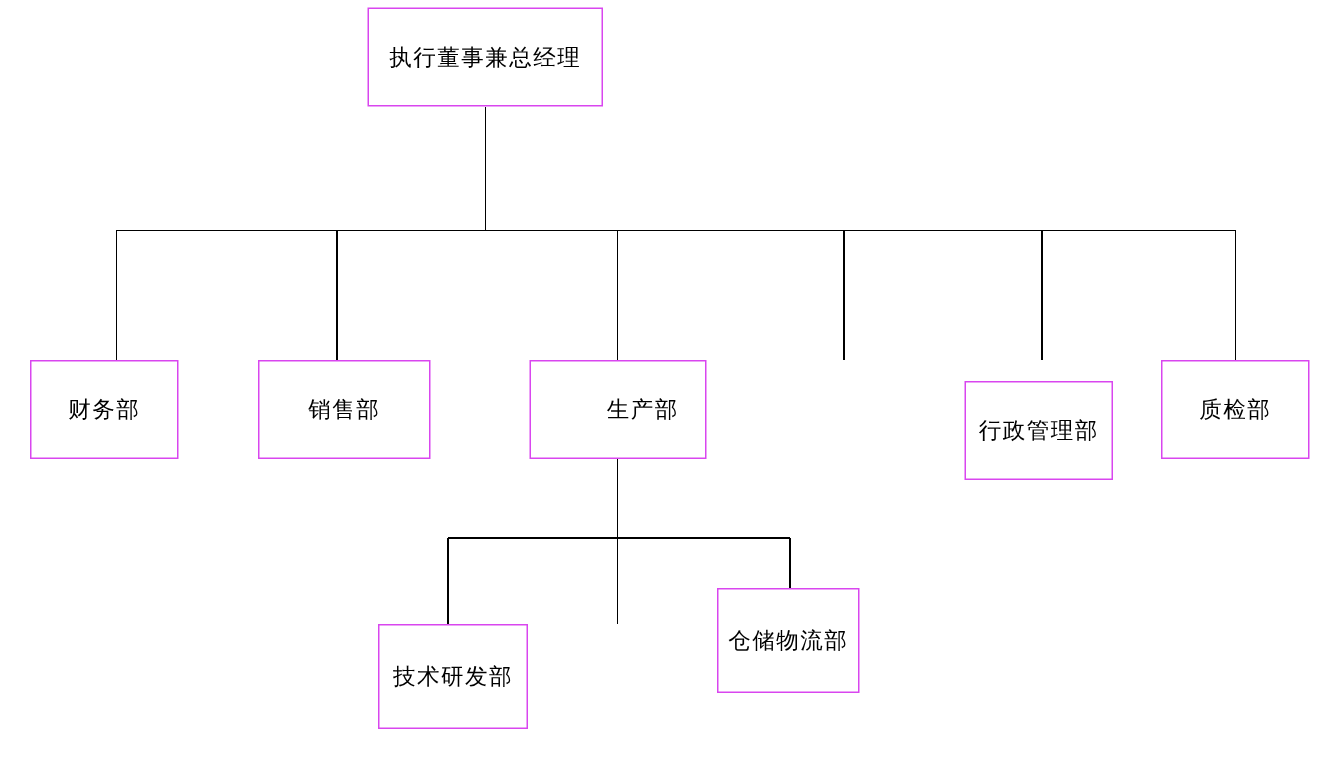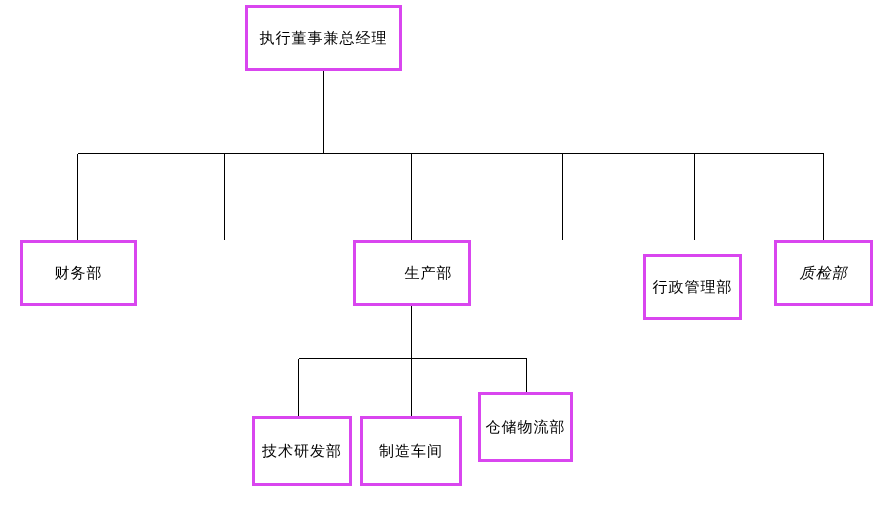--- a/index.html
+++ b/index.html
@@ -23,39 +23,39 @@
     height: 520px;
   }
   .connectors line {
     stroke: #000000;
     stroke-width: 1;
     shape-rendering: crispEdges;
   }
   .node {
     position: absolute;
     box-sizing: border-box;
-    border: 3px solid #d946ef;
+    border: 1px solid #d946ef;
     background: #ffffff;
     display: flex;
     align-items: center;
     justify-content: center;
     text-align: right;
     font-size: 15px;
     color: #000000;
     letter-spacing: 1px;
     white-space: nowrap;
   }
   
   .n-gm         { left: 245px; top: 5px;   width: 157px; height: 66px; }
-  .n-finance    { left: 20px;  top: 240px; width: 117px; height: 66px; }
+  .n-finance    { left: 20px;  top: 240px; width: 99px; height: 66px; }
   .n-sales      { left: 172px; top: 240px; width: 115px; height: 66px; }
   .n-production { left: 353px; top: 240px; width: 118px; height: 66px; padding-left: 33px; }
   .n-purchasing { left: 513px; top: 240px; width: 97px;  height: 66px; }
   .n-admin      { left: 643px; top: 254px; width: 99px;  height: 66px; }
-  .n-quality    { left: 774px; top: 240px; width: 99px;  height: 66px; font-style: italic; }
+  .n-quality    { left: 774px; top: 240px; width: 99px;  height: 66px; }
   .n-rnd        { left: 252px; top: 416px; width: 100px;  height: 70px; }
   .n-workshop   { left: 360px; top: 416px; width: 102px; height: 70px; }
   .n-logistics  { left: 478px; top: 392px; width: 95px;  height: 70px; }
 </style>
 </head>
 <body>
 
 <div class="canvas">
 
   <svg class="connectors" viewBox="0 0 888 520" xmlns="http://www.w3.org/2000/svg">
@@ -79,39 +79,39 @@
   </svg>
 
   <div class="node n-gm">
     <span>执行董事兼总经理</span>
   </div>
 
   <div class="node n-finance">
     <span>财务部</span>
   </div>
 
+  <div class="node n-sales">
+    <span>销售部</span>
+  </div>
 
   <div class="node n-production">
     <span>生产部</span>
   </div>
 
 
   <div class="node n-admin">
     <span>行政管理部</span>
   </div>
 
   <div class="node n-quality">
     <span>质检部</span>
   </div>
 
   <div class="node n-rnd">
     <span>技术研发部</span>
   </div>
 
-  <div class="node n-workshop">
-    <span>制造车间</span>
-  </div>
 
   <div class="node n-logistics">
     <span>仓储物流部</span>
   </div>
 
 </div>
 
 </body></html>

